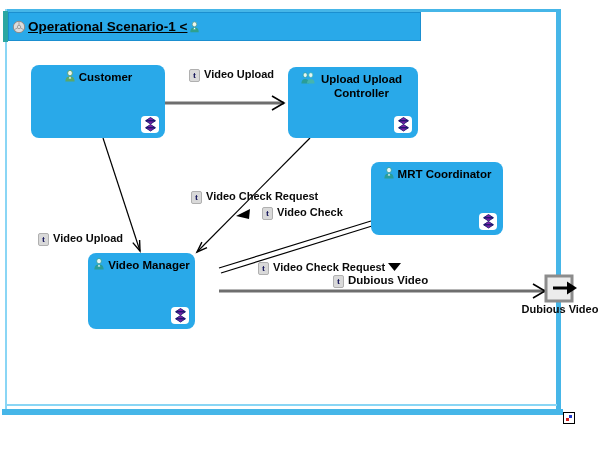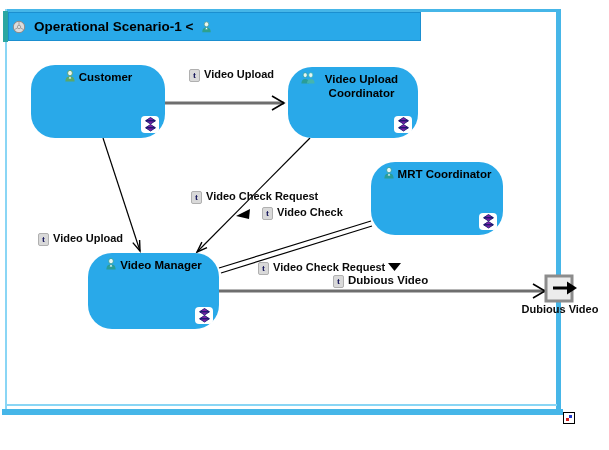--- a/index.html
+++ b/index.html
@@ -11,24 +11,24 @@
   .bar{position:absolute;background:#46b6e8;}
   .bar-light{position:absolute;background:#8ad6f5;}
   
   .title-bar{
     position:absolute;left:8px;top:12px;width:413px;height:29px;
     background:#29a9e9;border:1px solid #1b8fd0;
     display:flex;align-items:center;padding-left:3px;box-sizing:border-box;
     font-size:13.5px;font-weight:700;color:#000;white-space:nowrap;
   }
   .title-teal{position:absolute;left:3px;top:11px;width:5px;height:31px;background:#2ba7a2;}
-  .title-bar .t-run{margin:0 8px;}
+  .title-bar .t-run{margin:0 2px;text-decoration:underline;}
   
   .node{
-    position:absolute;background:#29a9e9;border-radius:24px;
+    position:absolute;background:#29a9e9;border-radius:8px;
   }
   .node-header{
     position:absolute;top:5px;left:0;right:0;
     display:flex;justify-content:center;align-items:flex-start;gap:3px;
     font-size:11.5px;font-weight:700;color:#000;text-align:center;line-height:1.25;
   }
   .node-header .hdr-text{max-width:100px;}
   .badge{
     position:absolute;right:6px;bottom:5px;width:18px;height:17px;
     background:#ffffff;border-radius:4px;
@@ -131,21 +131,21 @@
 </div>
 
 <div class="node" style="left:288px;top:67px;width:130px;height:71px;">
   <div class="node-header">
     <svg width="14" height="12" viewBox="0 0 14 12">
       <ellipse cx="4.2" cy="3.1" rx="2.1" ry="2.4" fill="#e7f5f2" stroke="#2a9d97" stroke-width="0.7"></ellipse>
       <path d="M0.4,11.6 C0.4,8.3 2,7 4.2,7 C6.4,7 8,8.3 8,11.6 Z" fill="#2a9d97"></path>
       <ellipse cx="9.8" cy="3.1" rx="2.1" ry="2.4" fill="#e7f5f2" stroke="#45b5ae" stroke-width="0.7"></ellipse>
       <path d="M6,11.6 C6,8.3 7.6,7 9.8,7 C12,7 13.6,8.3 13.6,11.6 Z" fill="#45b5ae"></path>
     </svg>
-    <span class="hdr-text" style="max-width:88px;">Video Upload Coordinator</span>
+    <span class="hdr-text" style="max-width:88px;">Upload Upload Controller</span>
   </div>
   <div class="badge">
     <svg width="11" height="15" viewBox="0 0 11 15">
       <polygon points="5.5,0.5 10.5,3.75 5.5,7 0.5,3.75" fill="#7b1fa8" stroke="#1a1a6e" stroke-width="0.9"></polygon>
       <line x1="1" y1="3.75" x2="10" y2="3.75" stroke="#1a1a6e" stroke-width="1.4"></line>
       <polygon points="5.5,7.5 10.5,10.75 5.5,14 0.5,10.75" fill="#7b1fa8" stroke="#1a1a6e" stroke-width="0.9"></polygon>
       <line x1="1" y1="10.75" x2="10" y2="10.75" stroke="#1a1a6e" stroke-width="1.4"></line>
     </svg>
   </div>
 </div>
@@ -162,21 +162,21 @@
   <div class="badge">
     <svg width="11" height="15" viewBox="0 0 11 15">
       <polygon points="5.5,0.5 10.5,3.75 5.5,7 0.5,3.75" fill="#7b1fa8" stroke="#1a1a6e" stroke-width="0.9"></polygon>
       <line x1="1" y1="3.75" x2="10" y2="3.75" stroke="#1a1a6e" stroke-width="1.4"></line>
       <polygon points="5.5,7.5 10.5,10.75 5.5,14 0.5,10.75" fill="#7b1fa8" stroke="#1a1a6e" stroke-width="0.9"></polygon>
       <line x1="1" y1="10.75" x2="10" y2="10.75" stroke="#1a1a6e" stroke-width="1.4"></line>
     </svg>
   </div>
 </div>
 
-<div class="node" style="left:88px;top:253px;width:131px;height:76px;">
+<div class="node" style="left:88px;top:253px;width:107px;height:76px;">
   <div class="node-header">
     <svg width="12" height="12" viewBox="0 0 12 12">
       <ellipse cx="6" cy="3.1" rx="2.4" ry="2.7" fill="#eef7f5" stroke="#2a9d97" stroke-width="0.8"></ellipse>
       <path d="M1.4,11.6 C1.4,7.9 3.3,6.6 6,6.6 C8.7,6.6 10.6,7.9 10.6,11.6 Z" fill="#2a9d97"></path>
       <polygon points="6,6.6 4.7,8.4 7.3,8.4" fill="#ffffff"></polygon>
     </svg>
     <span class="hdr-text">Video Manager</span>
   </div>
   <div class="badge">
     <svg width="11" height="15" viewBox="0 0 11 15">

